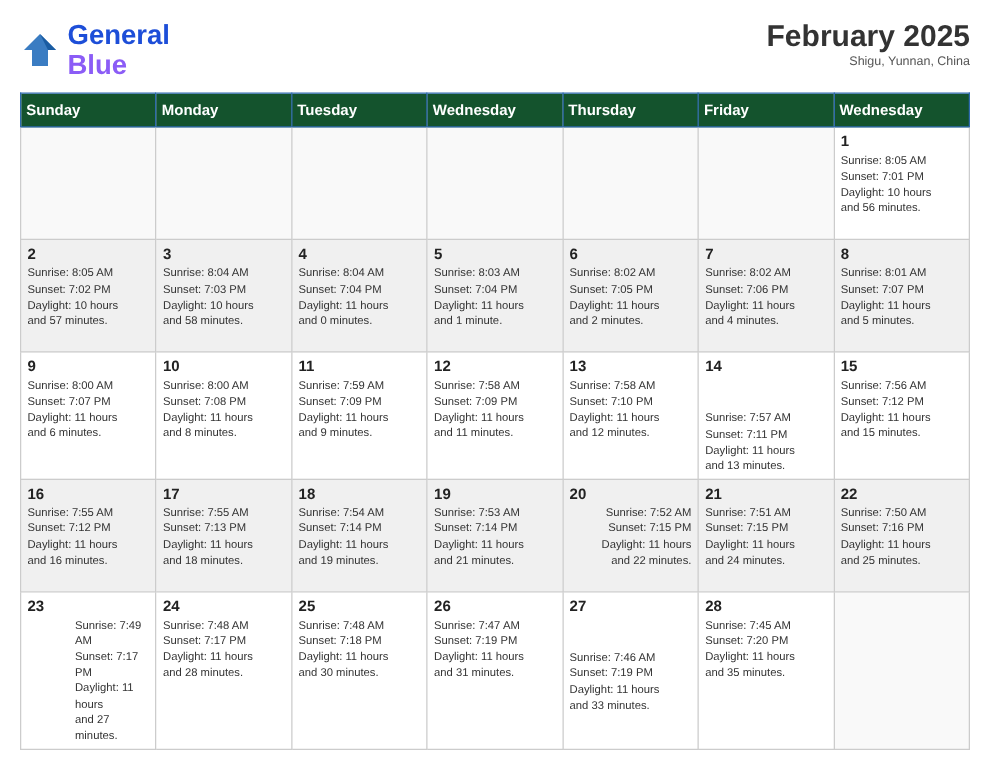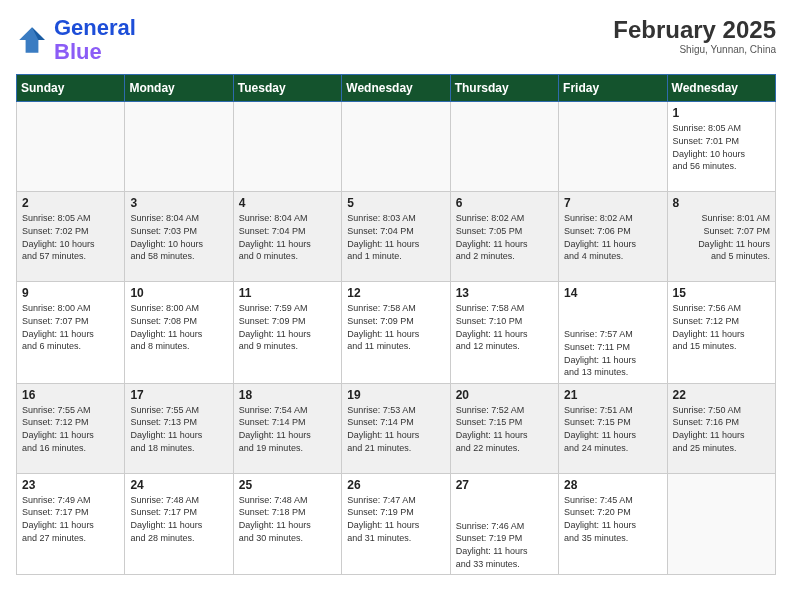--- a/index.html
+++ b/index.html
@@ -171,21 +171,21 @@
         </td>
         <td>
           <div class="day-number">7</div>
           <div class="day-info" style="white-space: pre-line;">Sunrise: 8:02 AM
 Sunset: 7:06 PM
 Daylight: 11 hours
 and 4 minutes.</div>
         </td>
         <td>
           <div class="day-number">8</div>
-          <div class="day-info" style="white-space: pre-line; text-align: right;">Sunrise: 8:01 AM
+          <div class="day-info" style="white-space: pre-line;">Sunrise: 8:01 AM
 Sunset: 7:07 PM
 Daylight: 11 hours
 and 5 minutes.</div>
         </td>
       </tr>
       <tr>
         <td>
           <div class="day-number">9</div>
           <div class="day-info" style="white-space: pre-line;">Sunrise: 8:00 AM
 Sunset: 7:07 PM
@@ -259,21 +259,21 @@
         </td>
         <td>
           <div class="day-number">19</div>
           <div class="day-info" style="white-space: pre-line;">Sunrise: 7:53 AM
 Sunset: 7:14 PM
 Daylight: 11 hours
 and 21 minutes.</div>
         </td>
         <td>
           <div class="day-number">20</div>
-          <div class="day-info" style="white-space: pre-line;">Sunrise: 7:52 AM
+          <div class="day-info" style="white-space: pre-line; text-align: right;">Sunrise: 7:52 AM
 Sunset: 7:15 PM
 Daylight: 11 hours
 and 22 minutes.</div>
         </td>
         <td>
           <div class="day-number">21</div>
           <div class="day-info" style="white-space: pre-line;">Sunrise: 7:51 AM
 Sunset: 7:15 PM
 Daylight: 11 hours
 and 24 minutes.</div>
@@ -282,21 +282,21 @@
           <div class="day-number">22</div>
           <div class="day-info" style="white-space: pre-line;">Sunrise: 7:50 AM
 Sunset: 7:16 PM
 Daylight: 11 hours
 and 25 minutes.</div>
         </td>
       </tr>
       <tr>
         <td>
           <div class="day-number">23</div>
-          <div class="day-info" style="white-space: pre-line;">Sunrise: 7:49 AM
+          <div class="day-info" style="white-space: pre-line; margin-left: 38px;">Sunrise: 7:49 AM
 Sunset: 7:17 PM
 Daylight: 11 hours
 and 27 minutes.</div>
         </td>
         <td>
           <div class="day-number">24</div>
           <div class="day-info" style="white-space: pre-line;">Sunrise: 7:48 AM
 Sunset: 7:17 PM
 Daylight: 11 hours
 and 28 minutes.</div>

